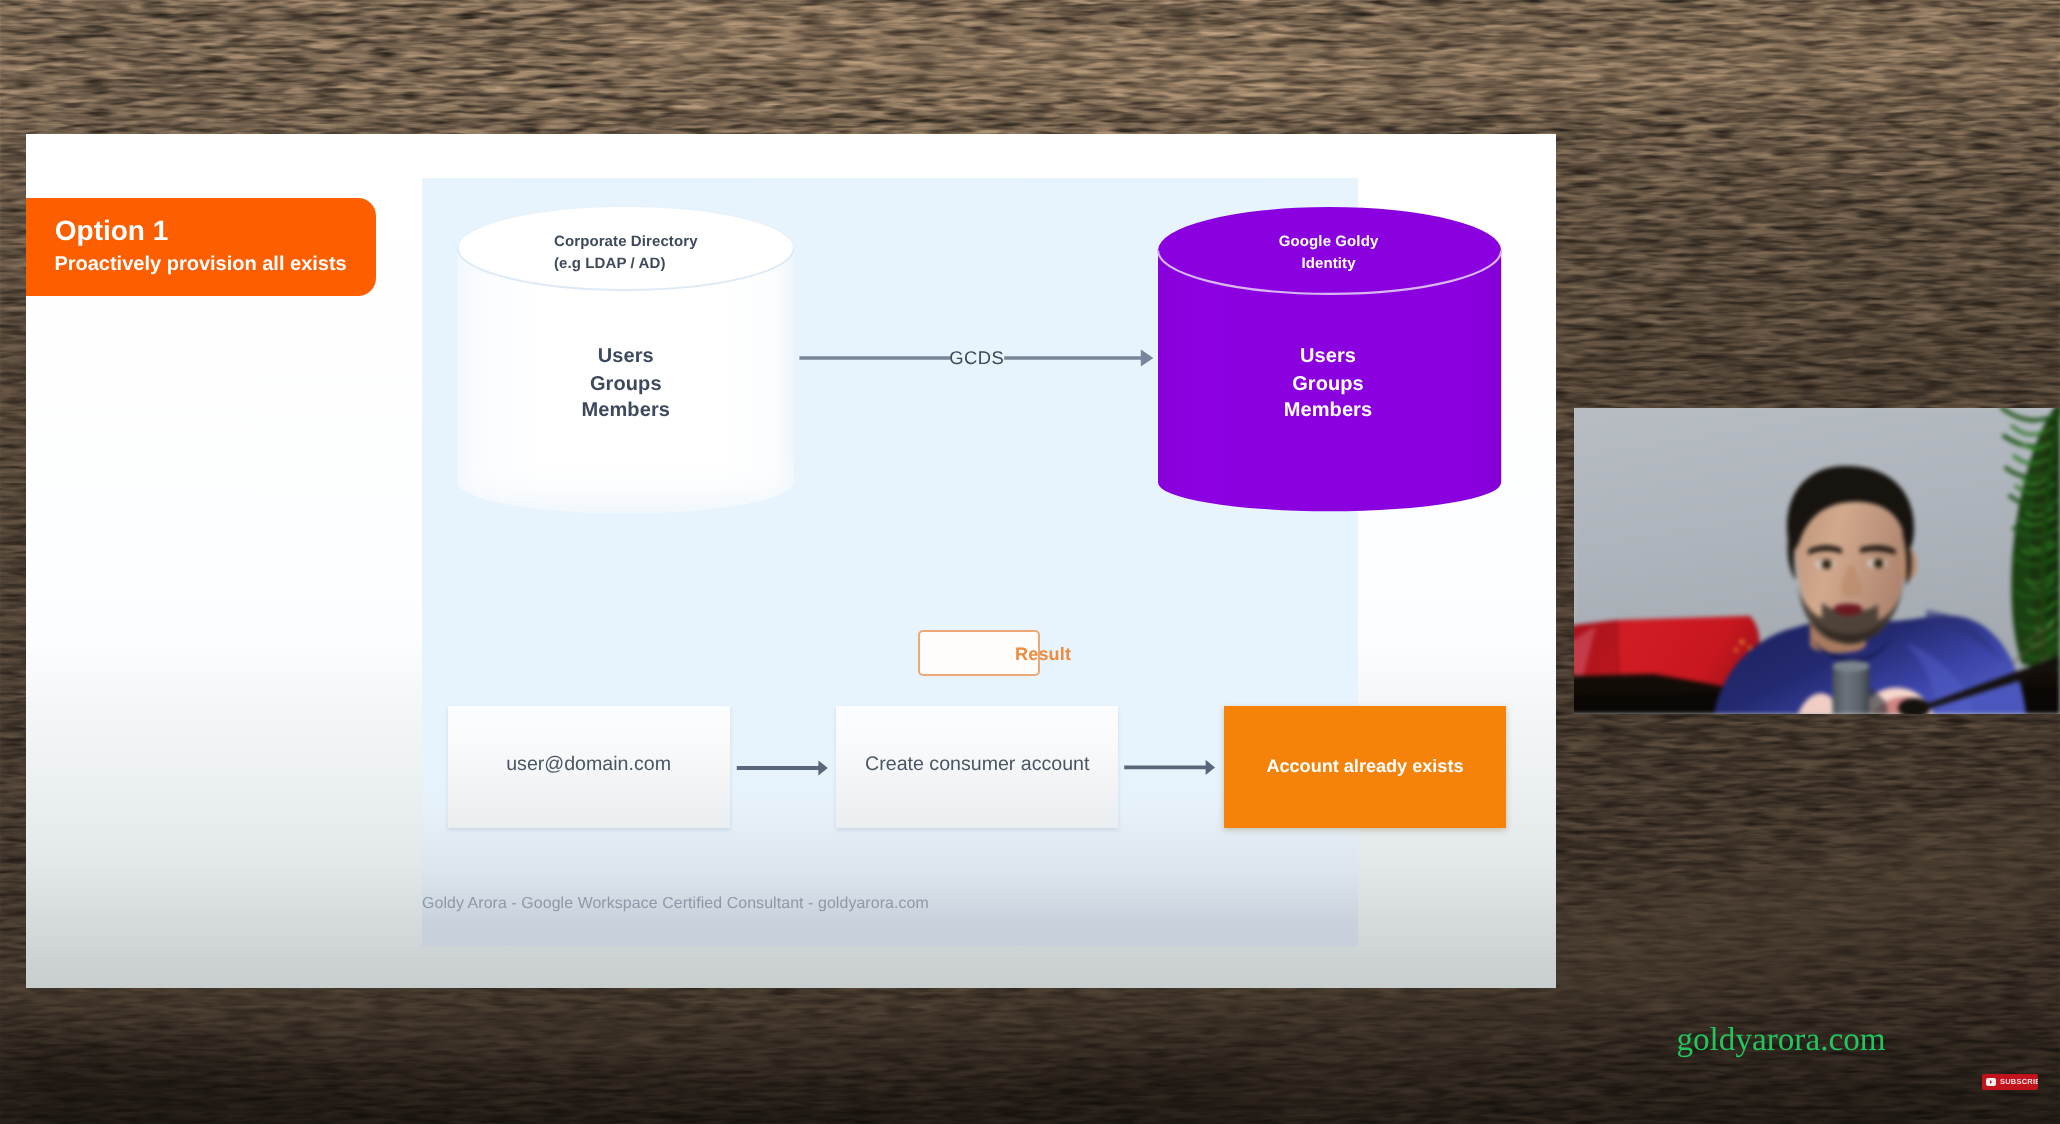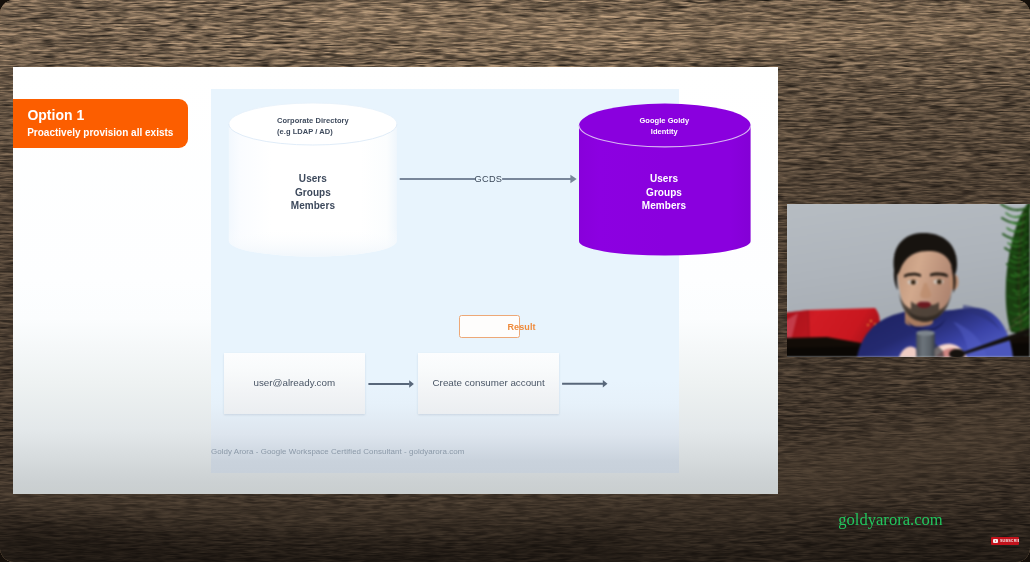--- a/index.html
+++ b/index.html
@@ -1,19 +1,19 @@
 <!DOCTYPE html>
 <html><head>
 <meta charset="utf-8">
 <title>slide</title>
 <style>
   html,body{margin:0;padding:0;}
   body{width:1030px;height:562px;overflow:hidden;background:#150f0a;
        font-family:"Liberation Sans",sans-serif;}
-  #stage{position:relative;width:1030px;height:562px;overflow:hidden;border-radius:14px;}
+  #stage{position:relative;width:1030px;height:562px;overflow:hidden;}
   .abs{position:absolute;}
 
   
   #desk{position:absolute;inset:0;background:#5c4630;}
   #deskgrain{position:absolute;inset:0;}
   #deskshade{position:absolute;inset:0;
      background:
       linear-gradient(to bottom,
         rgba(70,56,44,0.02) 0%,
         rgba(62,50,38,0.04) 8%,
@@ -229,24 +229,27 @@
         <div class="cyl-items light" style="top:0">Users</div>
         <div class="cyl-items light" style="top:13.5px">Groups</div>
         <div class="cyl-items light" style="top:27px">Members</div>
       </div>
       <div id="gcds" class="abs">GCDS</div>
       <div id="result" class="abs">
         <span>Result</span>
       </div>
 
       <div id="fbox1" class="fbox">
-        <span>user@already.com</span>
+        <span>user@domain.com</span>
       </div>
       <div id="fbox2" class="fbox">
         <span>Create consumer account</span>
+      </div>
+      <div id="fbox3" class="fbox">
+        <span>Account already exists</span>
       </div>
 
       <div id="footer" class="abs">Goldy Arora - Google Workspace Certified Consultant - goldyarora.com</div>
     </div>
 
   </div>
 
   <div id="cam" class="abs">
     <svg id="camsvg" width="243" height="153" viewBox="0 0 243 153">
       <defs>

